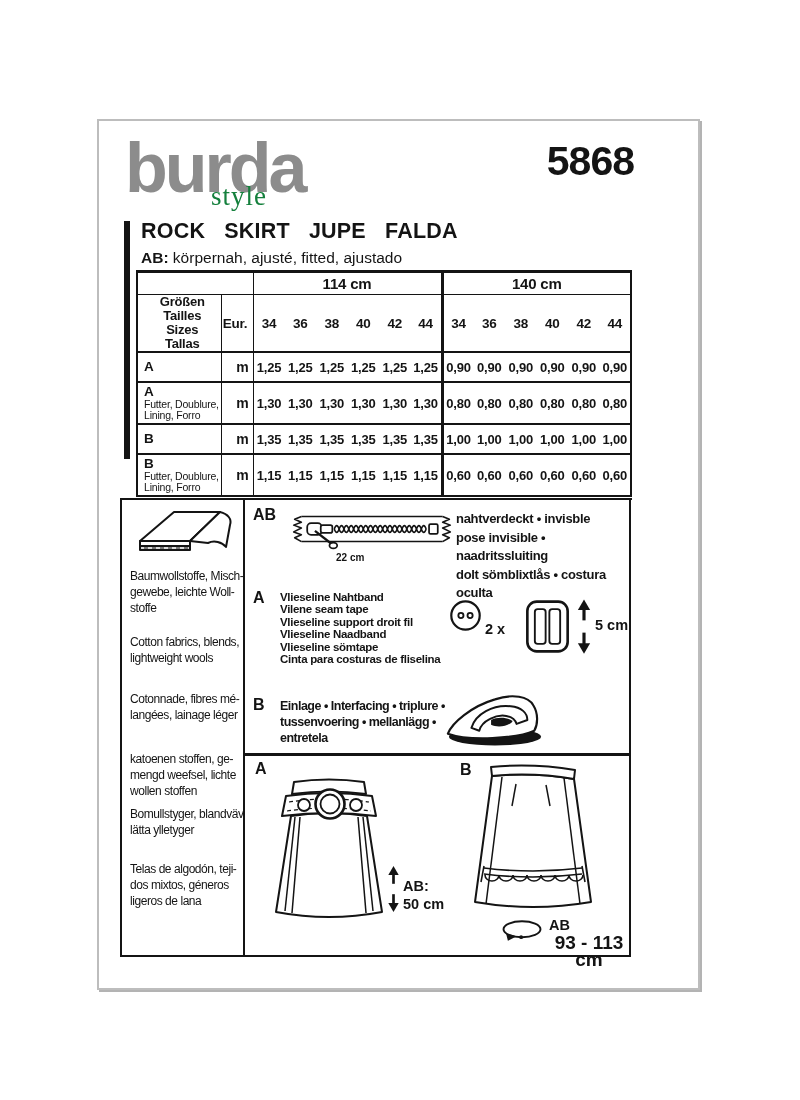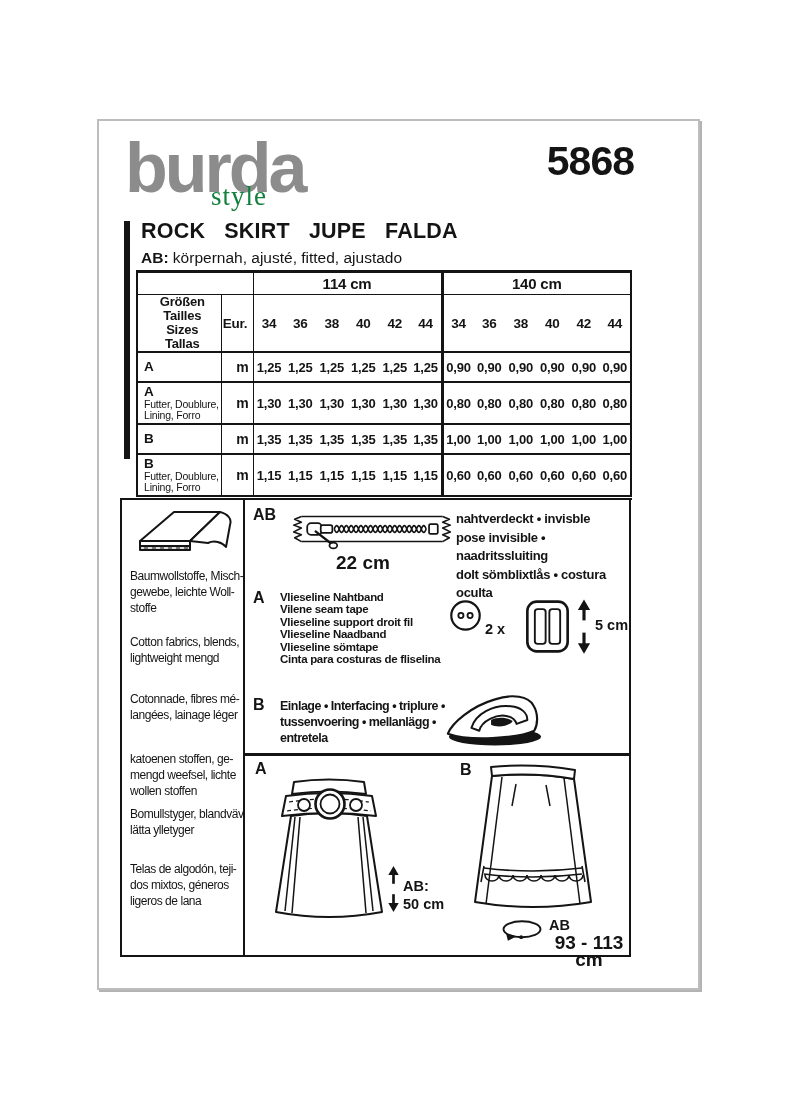--- a/index.html
+++ b/index.html
@@ -50,21 +50,21 @@
 
   
   .lower-box{left:21px;top:377px;width:511px;height:459px;border:2.5px solid #141414;
              box-sizing:border-box;}
   .v-divider{left:121px;top:0;width:2px;height:100%;background:#141414;}
   .h-divider{left:123px;top:253px;right:0;height:2.5px;background:#141414;}
 
   .fabric-p{left:8px;width:116px;font-size:12px;line-height:16px;
             letter-spacing:-.45px;font-weight:500;}
   .sec-label{font-size:16px;font-weight:700;line-height:1;}
-  .zip-len{left:214px;top:52px;font-size:19px;font-weight:700;}
+  .zip-len{left:214px;top:52px;font-size:10px;font-weight:700;}
   .zip-type{left:334px;top:10px;font-size:13px;line-height:18.5px;font-weight:600;
             letter-spacing:-.3px;}
   .tape-text{left:158px;top:91px;font-size:11.5px;line-height:12.4px;font-weight:600;
              letter-spacing:-.3px;}
   .qty{left:363px;top:121px;font-size:14.5px;font-weight:700;}
   .buckle-size{left:473px;top:117px;font-size:14.5px;font-weight:700;}
   .interfacing-text{left:158px;top:199px;font-size:12.5px;line-height:15.8px;
                     font-weight:600;letter-spacing:-.5px;}
   .len-lab{left:281px;top:377px;font-size:14.5px;font-weight:700;line-height:18px;}
   .len-val{left:281px;top:395px;font-size:14.5px;font-weight:700;line-height:18px;}
@@ -212,21 +212,21 @@
         <line x1="28" y1="43" x2="32" y2="43"></line>
           <line x1="36" y1="43" x2="40" y2="43"></line>
         <line x1="44" y1="43" x2="48" y2="43"></line>
           <line x1="52" y1="43" x2="56" y2="43"></line>
       </g>
     </svg>
     <div class="abs fabric-p pre" style="top:68px">Baumwollstoffe, Misch-
 gewebe, leichte Woll-
 stoffe</div>
     <div class="abs fabric-p pre" style="top:134px">Cotton fabrics, blends,
-lightweight mengd</div>
+lightweight wools</div>
     <div class="abs fabric-p pre" style="top:191px">Cotonnade, fibres mé-
 langées, lainage léger</div>
     <div class="abs fabric-p pre" style="top:251px">katoenen stoffen, ge-
 mengd weefsel, lichte
 wollen stoffen</div>
     <div class="abs fabric-p pre" style="top:306px">Bomullstyger, blandväv,
 lätta ylletyger</div>
     <div class="abs fabric-p pre" style="top:361px">Telas de algodón, teji-
 dos mixtos, géneros
 ligeros de lana</div>

